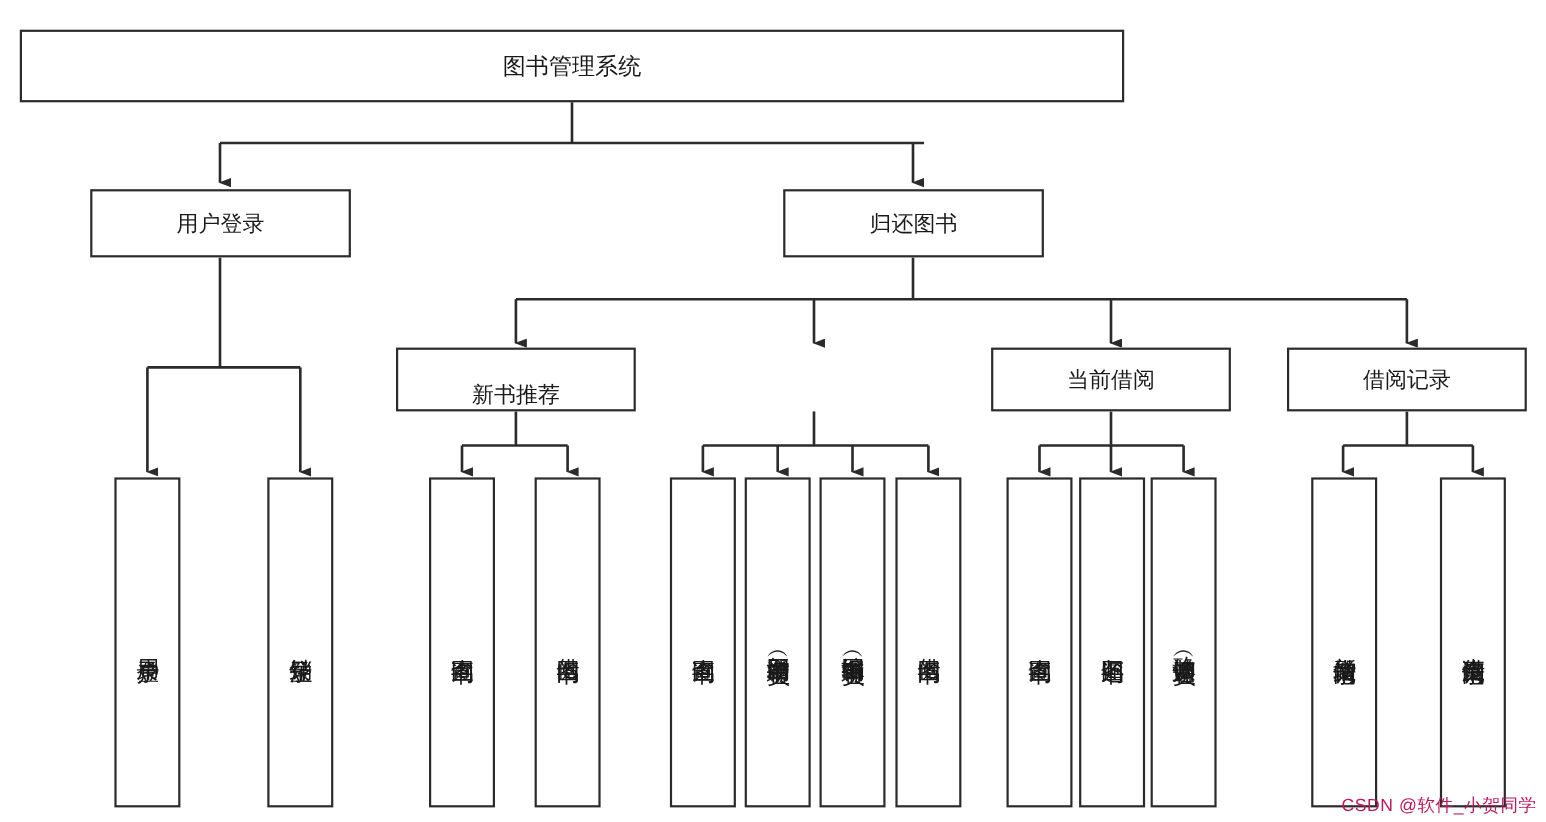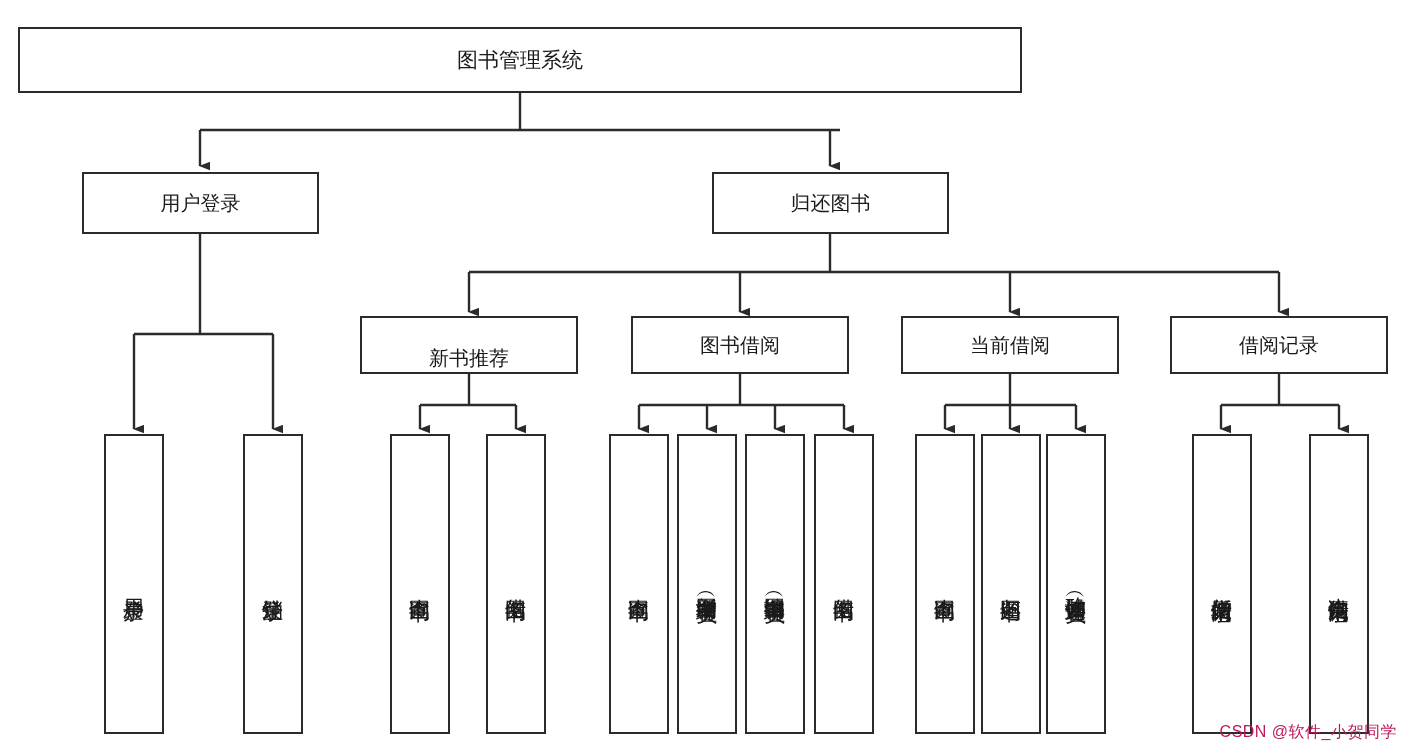--- a/index.html
+++ b/index.html
@@ -128,23 +128,20 @@
   <div class="node level2" style="left:82px; top:172px; width:237px; height:62px;">
     <span class="label">用户登录</span>
   </div>
   <div class="node level2" style="left:712px; top:172px; width:237px; height:62px;">
     <span class="label">归还图书</span>
   </div>
 
   <div class="node level2" style="left:360px; top:316px; width:218px; height:58px;align-items:flex-end;">
     <span class="label">新书推荐</span>
   </div>
-  <div class="node level2" style="left:631px; top:316px; width:218px; height:58px;">
-    <span class="label">图书借阅</span>
-  </div>
   <div class="node level2" style="left:901px; top:316px; width:218px; height:58px;">
     <span class="label">当前借阅</span>
   </div>
   <div class="node level2" style="left:1170px; top:316px; width:218px; height:58px;">
     <span class="label">借阅记录</span>
   </div>
 
   <div class="node leaf" style="left:104px; top:434px; width:60px; height:300px;">
     <span class="label">用户登录</span>
   </div>

